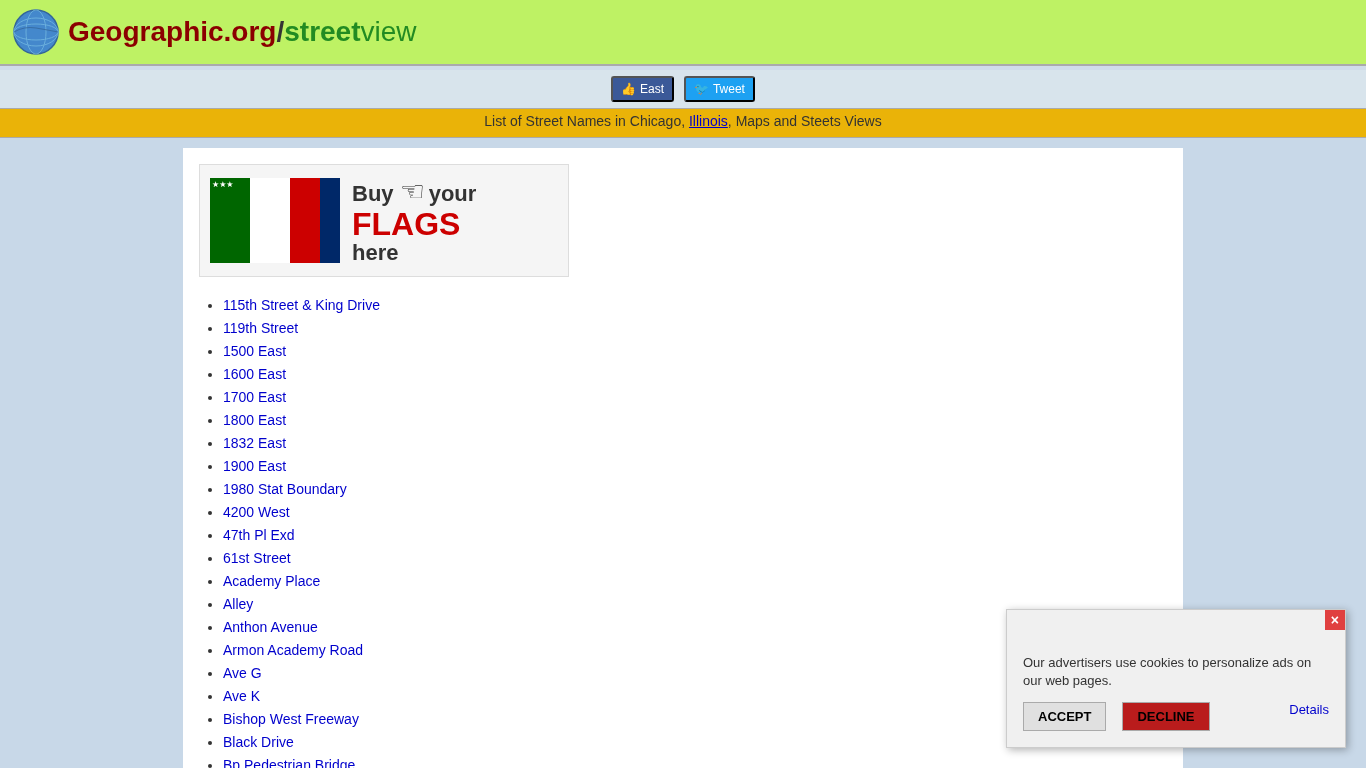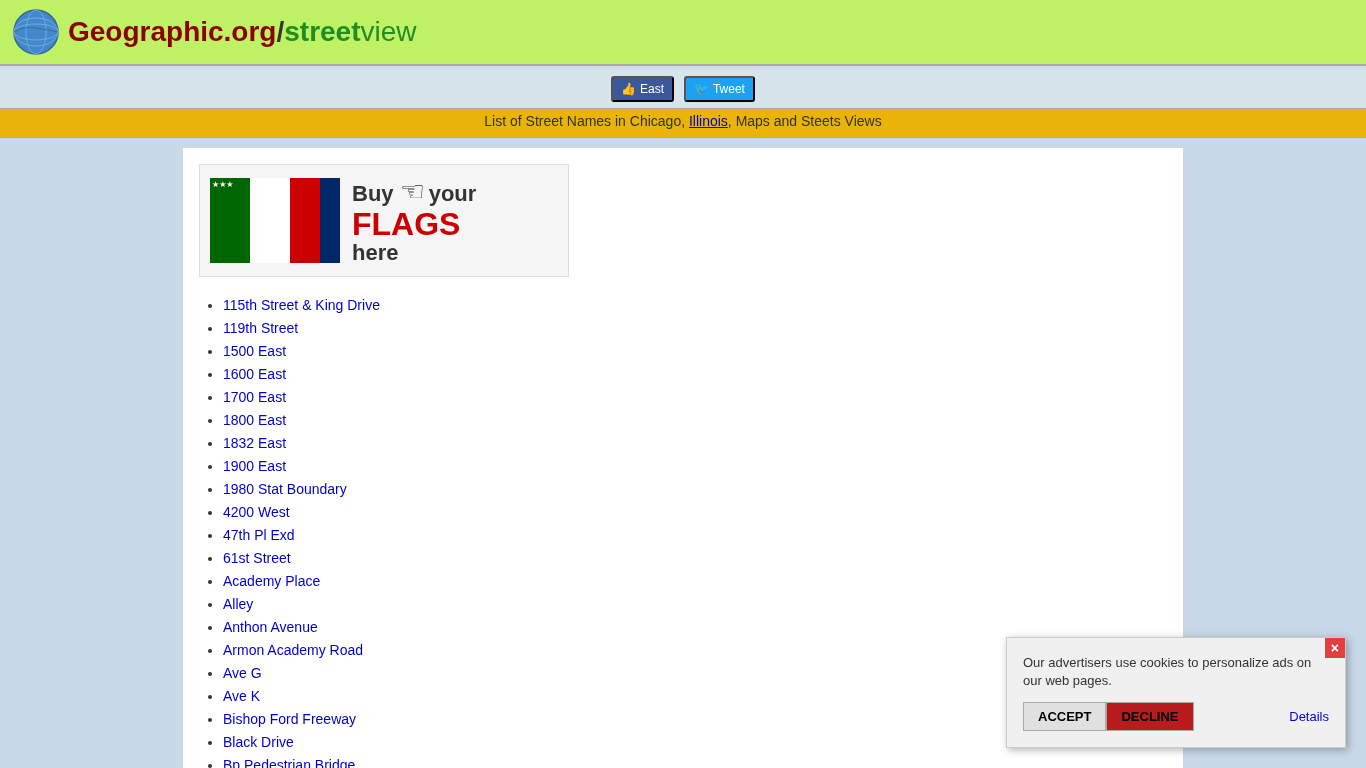--- a/index.html
+++ b/index.html
@@ -176,25 +176,25 @@
       color: #fff;
       border: none;
       padding: 2px 6px;
       cursor: pointer;
       font-size: 14px;
       font-weight: bold;
     }
     #cookie-popup .cookie-text {
       margin-bottom: 12px;
       line-height: 1.4;
+      margin-top: 28px;
     }
     #cookie-popup .cookie-actions {
       display: flex;
-      align-items: center;
-      gap: 0;
+      gap: 16px;
     }
     #cookie-popup .accept-btn {
       background: #e0e0e0;
       border: 1px solid #aaa;
       padding: 6px 14px;
       cursor: pointer;
       font-size: 13px;
       font-weight: bold;
     }
     #cookie-popup .decline-btn {
@@ -286,21 +286,21 @@
         <li><a href="#">1980 Stat Boundary</a></li>
         <li><a href="#">4200 West</a></li>
         <li><a href="#">47th Pl Exd</a></li>
         <li><a href="#">61st Street</a></li>
         <li><a href="#">Academy Place</a></li>
         <li><a href="#">Alley</a></li>
         <li><a href="#">Anthon Avenue</a></li>
         <li><a href="#">Armon Academy Road</a></li>
         <li><a href="#">Ave G</a></li>
         <li><a href="#">Ave K</a></li>
-        <li><a href="#">Bishop Ford Freeway</a></li>
+        <li><a href="#">Bishop West Freeway</a></li>
         <li><a href="#">Black Drive</a></li>
         <li><a href="#">Bp Pedestrian Bridge</a></li>
       </ul>
 
   </div>
 </div>
 
 <div id="cookie-popup">
   <button class="close-btn">×</button>
   <div class="cookie-text">Our advertisers use cookies to personalize ads on our web pages.</div>

